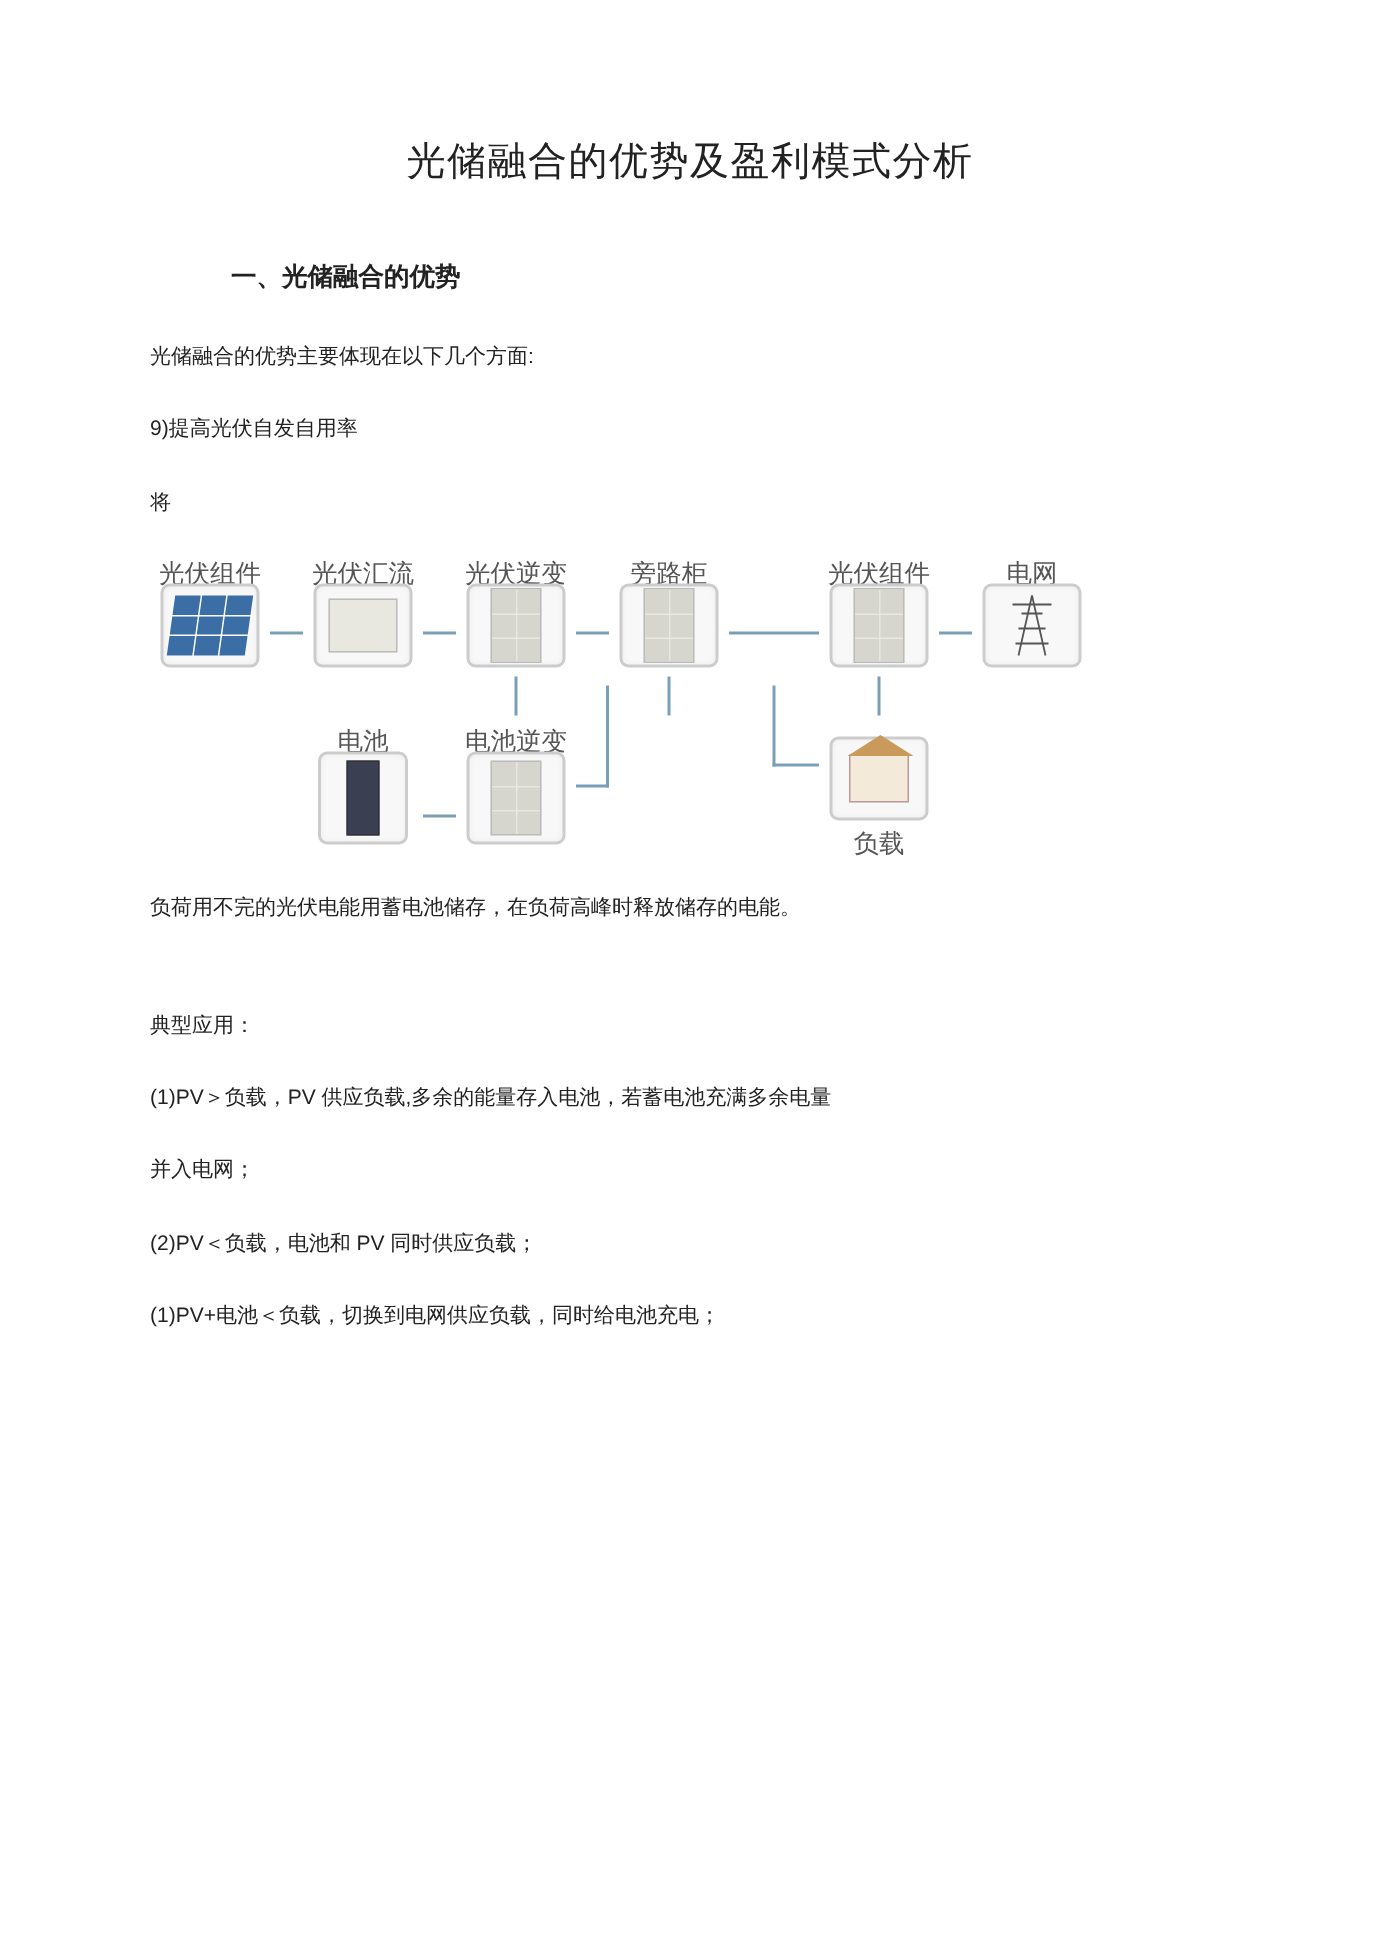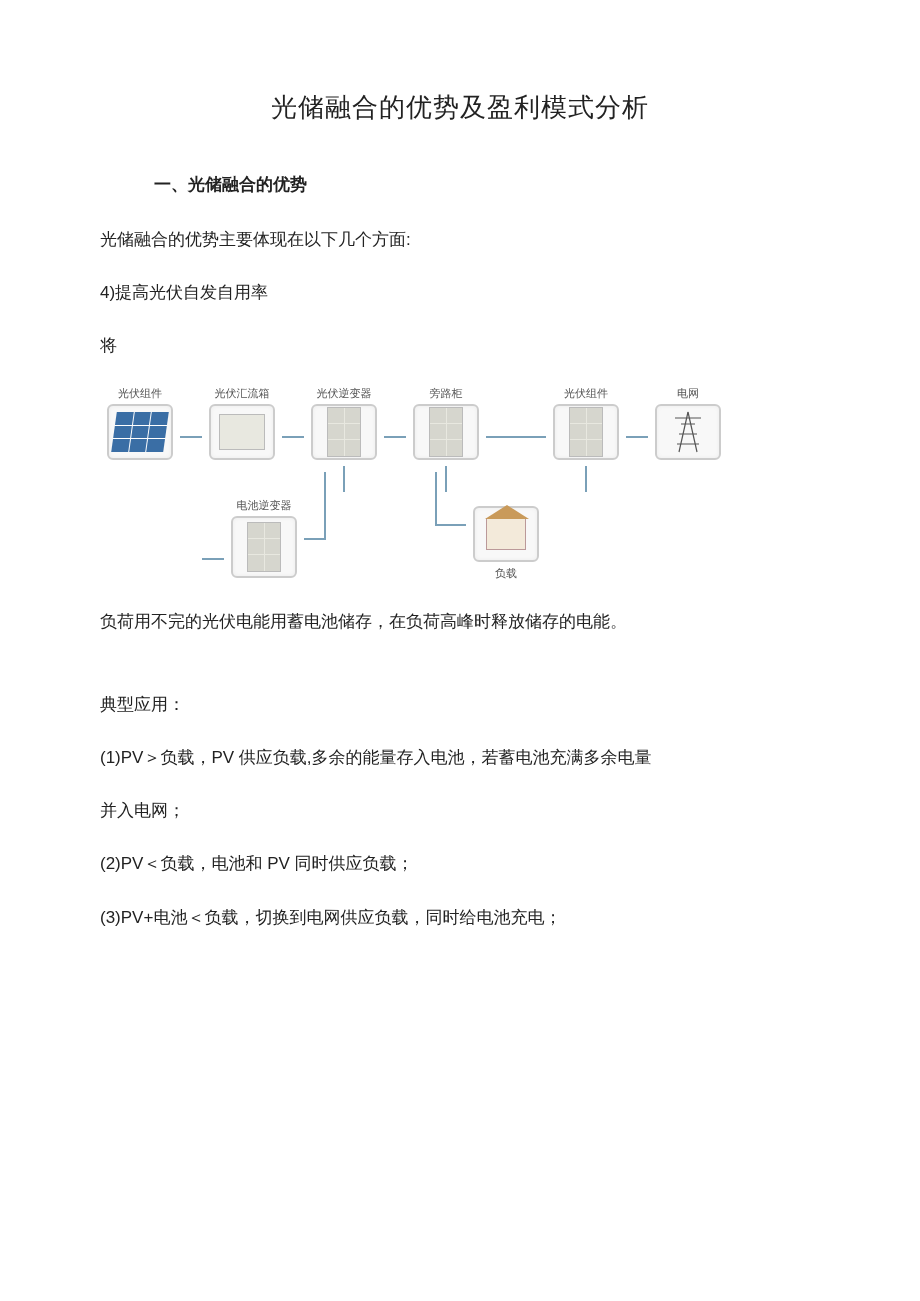--- a/index.html
+++ b/index.html
@@ -18,39 +18,39 @@
     margin-bottom: 48px;
     letter-spacing: 1px;
   }
   .section-heading {
     font-weight: 700;
     font-size: 17px;
     margin-left: 54px;
     margin-bottom: 30px;
   }
   .body-text {
-    font-size: 17px;
+    font-size: 14px;
     line-height: 1.6;
     margin-bottom: 26px;
   }
   .diagram {
     margin: 6px 0 8px 0;
   }
   .diag-row {
     display: flex;
     align-items: flex-start;
     margin-bottom: 6px;
   }
   .diag-col {
     display: flex;
     flex-direction: column;
     align-items: center;
   }
   .diag-label {
-    font-size: 11px;
+    font-size: 17px;
     color: #555;
     text-align: center;
     margin-bottom: 4px;
     height: 14px;
   }
   .diag-box {
     border: 2px solid #ccc;
     border-radius: 6px;
     background: #f8f8f8;
     display: flex;
@@ -123,21 +123,21 @@
 </style>
 </head>
 <body>
 
 <h1 class="title">光储融合的优势及盈利模式分析</h1>
 
 <div class="section-heading">一、光储融合的优势</div>
 
 <p class="body-text">光储融合的优势主要体现在以下几个方面:</p>
 
-<p class="body-text">4)提高光伏自发自用率</p>
+<p class="body-text">9)提高光伏自发自用率</p>
 
 <p class="body-text">将</p>
 
 <div class="diagram">
 
   <div class="diag-row">
     <div class="diag-col" style="width:80px">
       <div class="diag-label">光伏组件</div>
       <div class="diag-box" style="width:66px;height:56px">
         <div class="solar">
@@ -229,20 +229,26 @@
       </div>
     <div style="width:60px"></div>
     <div style="width:80px" class="vline-wrap">
         <div class="vline" style="height:26px"></div>
       </div>
   </div>
 
   <div class="diag-row">
     <div style="width:80px"></div>
       <div style="width:22px"></div>
+    <div class="diag-col" style="width:80px">
+      <div class="diag-label">电池</div>
+      <div class="diag-box" style="width:60px;height:62px">
+          <div class="batt"></div>
+        </div>
+    </div>
     <div class="hline" style="width:22px;margin-top:40px"></div>
     <div class="diag-col" style="width:80px">
       <div class="diag-label">电池逆变器</div>
       <div class="diag-box" style="width:66px;height:62px">
           <div class="box-tall">
             <div></div>
             <div></div>
             <div></div>
             <div></div>
             <div></div>
@@ -274,13 +280,13 @@
 
 <p class="body-text" style="margin-top:4px">负荷用不完的光伏电能用蓄电池储存，在负荷高峰时释放储存的电能。</p>
 
 <div style="height:30px"></div>
 
 <p class="body-text">典型应用：</p>
 
 <p class="body-text">(1)PV＞负载，PV 供应负载,多余的能量存入电池，若蓄电池充满多余电量</p>
 <p class="body-text">并入电网；</p>
 <p class="body-text">(2)PV＜负载，电池和 PV 同时供应负载；</p>
-<p class="body-text">(3)PV+电池＜负载，切换到电网供应负载，同时给电池充电；</p>
+<p class="body-text">(1)PV+电池＜负载，切换到电网供应负载，同时给电池充电；</p>
 
 </body></html>

